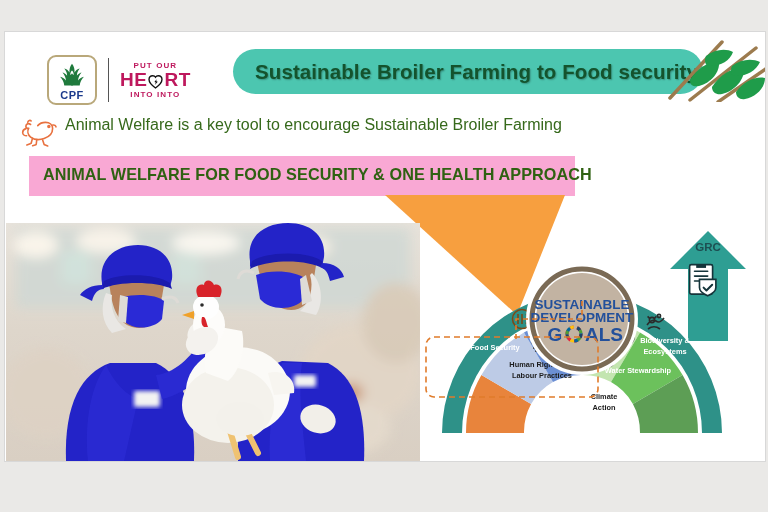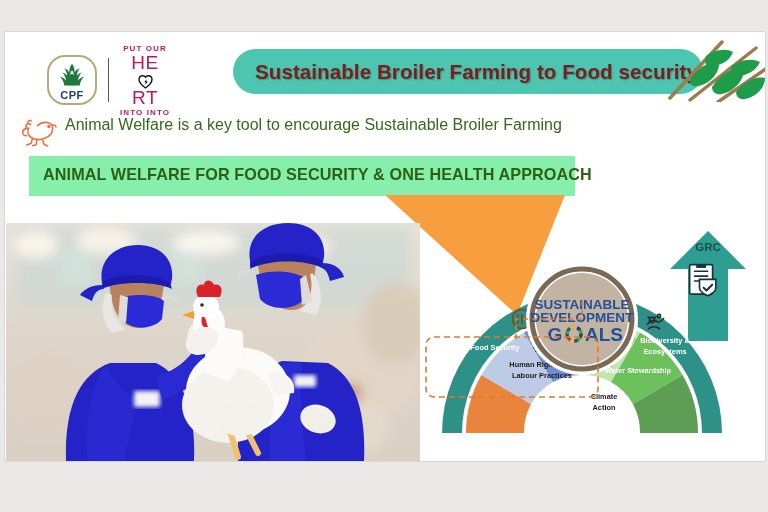--- a/index.html
+++ b/index.html
@@ -9,57 +9,57 @@
     font-family:"Liberation Sans",sans-serif;
   }
   .slide{
     position:absolute;left:4px;top:31px;width:760px;height:429px;
     background:#ffffff;border:1px solid #d8d8d8;overflow:hidden;
   }
 
   
   .logo-wrap{position:absolute;left:42px;top:17px;width:160px;height:62px;display:flex;align-items:center;}
   .logo-badge{
-    width:50px;height:50px;border:2px solid #b9a87a;border-radius:18px;
+    width:50px;height:50px;border:2px solid #b9a87a;border-radius:9px;
     display:flex;flex-direction:column;align-items:center;justify-content:center;
     background:#fff;box-sizing:border-box;
   }
   .logo-badge .emblem{width:34px;height:28px;display:block;}
   .logo-badge .cpf{font-size:11px;font-weight:bold;color:#1b3a8c;letter-spacing:.5px;line-height:10px;margin-top:1px;}
   .logo-div{width:1px;height:44px;background:#555;margin:0 11px;}
   .logo-tag{display:flex;flex-direction:column;align-items:center;color:#be185d;}
   .logo-tag .t1{font-size:8px;font-weight:bold;letter-spacing:1.1px;}
-  .logo-tag .t2{font-size:19px;font-weight:normal;letter-spacing:.5px;display:flex;align-items:center;line-height:20px;flex-direction:column;}
+  .logo-tag .t2{font-size:19px;font-weight:bold;letter-spacing:.5px;display:flex;align-items:center;line-height:20px;}
   .logo-tag .t3{font-size:8px;font-weight:bold;letter-spacing:1.1px;}
   .heart-ico{width:17px;height:15px;margin:0 0px;position:relative;top:1px;}
 
   
   .title-banner{
     position:absolute;left:228px;top:17px;width:470px;height:45px;
     background:#4cc6b0;border-radius:23px;
     display:flex;align-items:center;
   }
   .title-banner .txt{
-    margin-left:22px;color:#7f1d1d;font-size:20.5px;font-weight:bold;
+    margin-left:22px;color:#14532d;font-size:20.5px;font-weight:bold;
     letter-spacing:.1px;text-shadow:1px 1px 1.6px rgba(0,0,0,.28);
     white-space:nowrap;
   }
   .leaves{position:absolute;left:655px;top:8px;width:112px;height:62px;pointer-events:none;}
 
   
   .hen-ico{position:absolute;left:14px;top:84px;width:42px;height:32px;}
   .headline{
     position:absolute;left:60px;top:84px;width:700px;
     color:#36691b;font-size:16px;font-weight:normal;white-space:nowrap;
   }
 
   
   .callout{
     position:absolute;left:24px;top:124px;width:546px;height:40px;
-    background:#86efac;
+    background:#f9a8d4;
   }
   .callout .ctxt{
     position:absolute;left:14px;top:9px;
     color:#2f6112;font-size:16.2px;font-weight:bold;letter-spacing:.1px;white-space:nowrap;
   }
   .callout-tail{position:absolute;left:380px;top:163px;width:180px;height:130px;}
 
   
   .photo{
     position:absolute;left:1px;top:191px;width:414px;height:238px;

